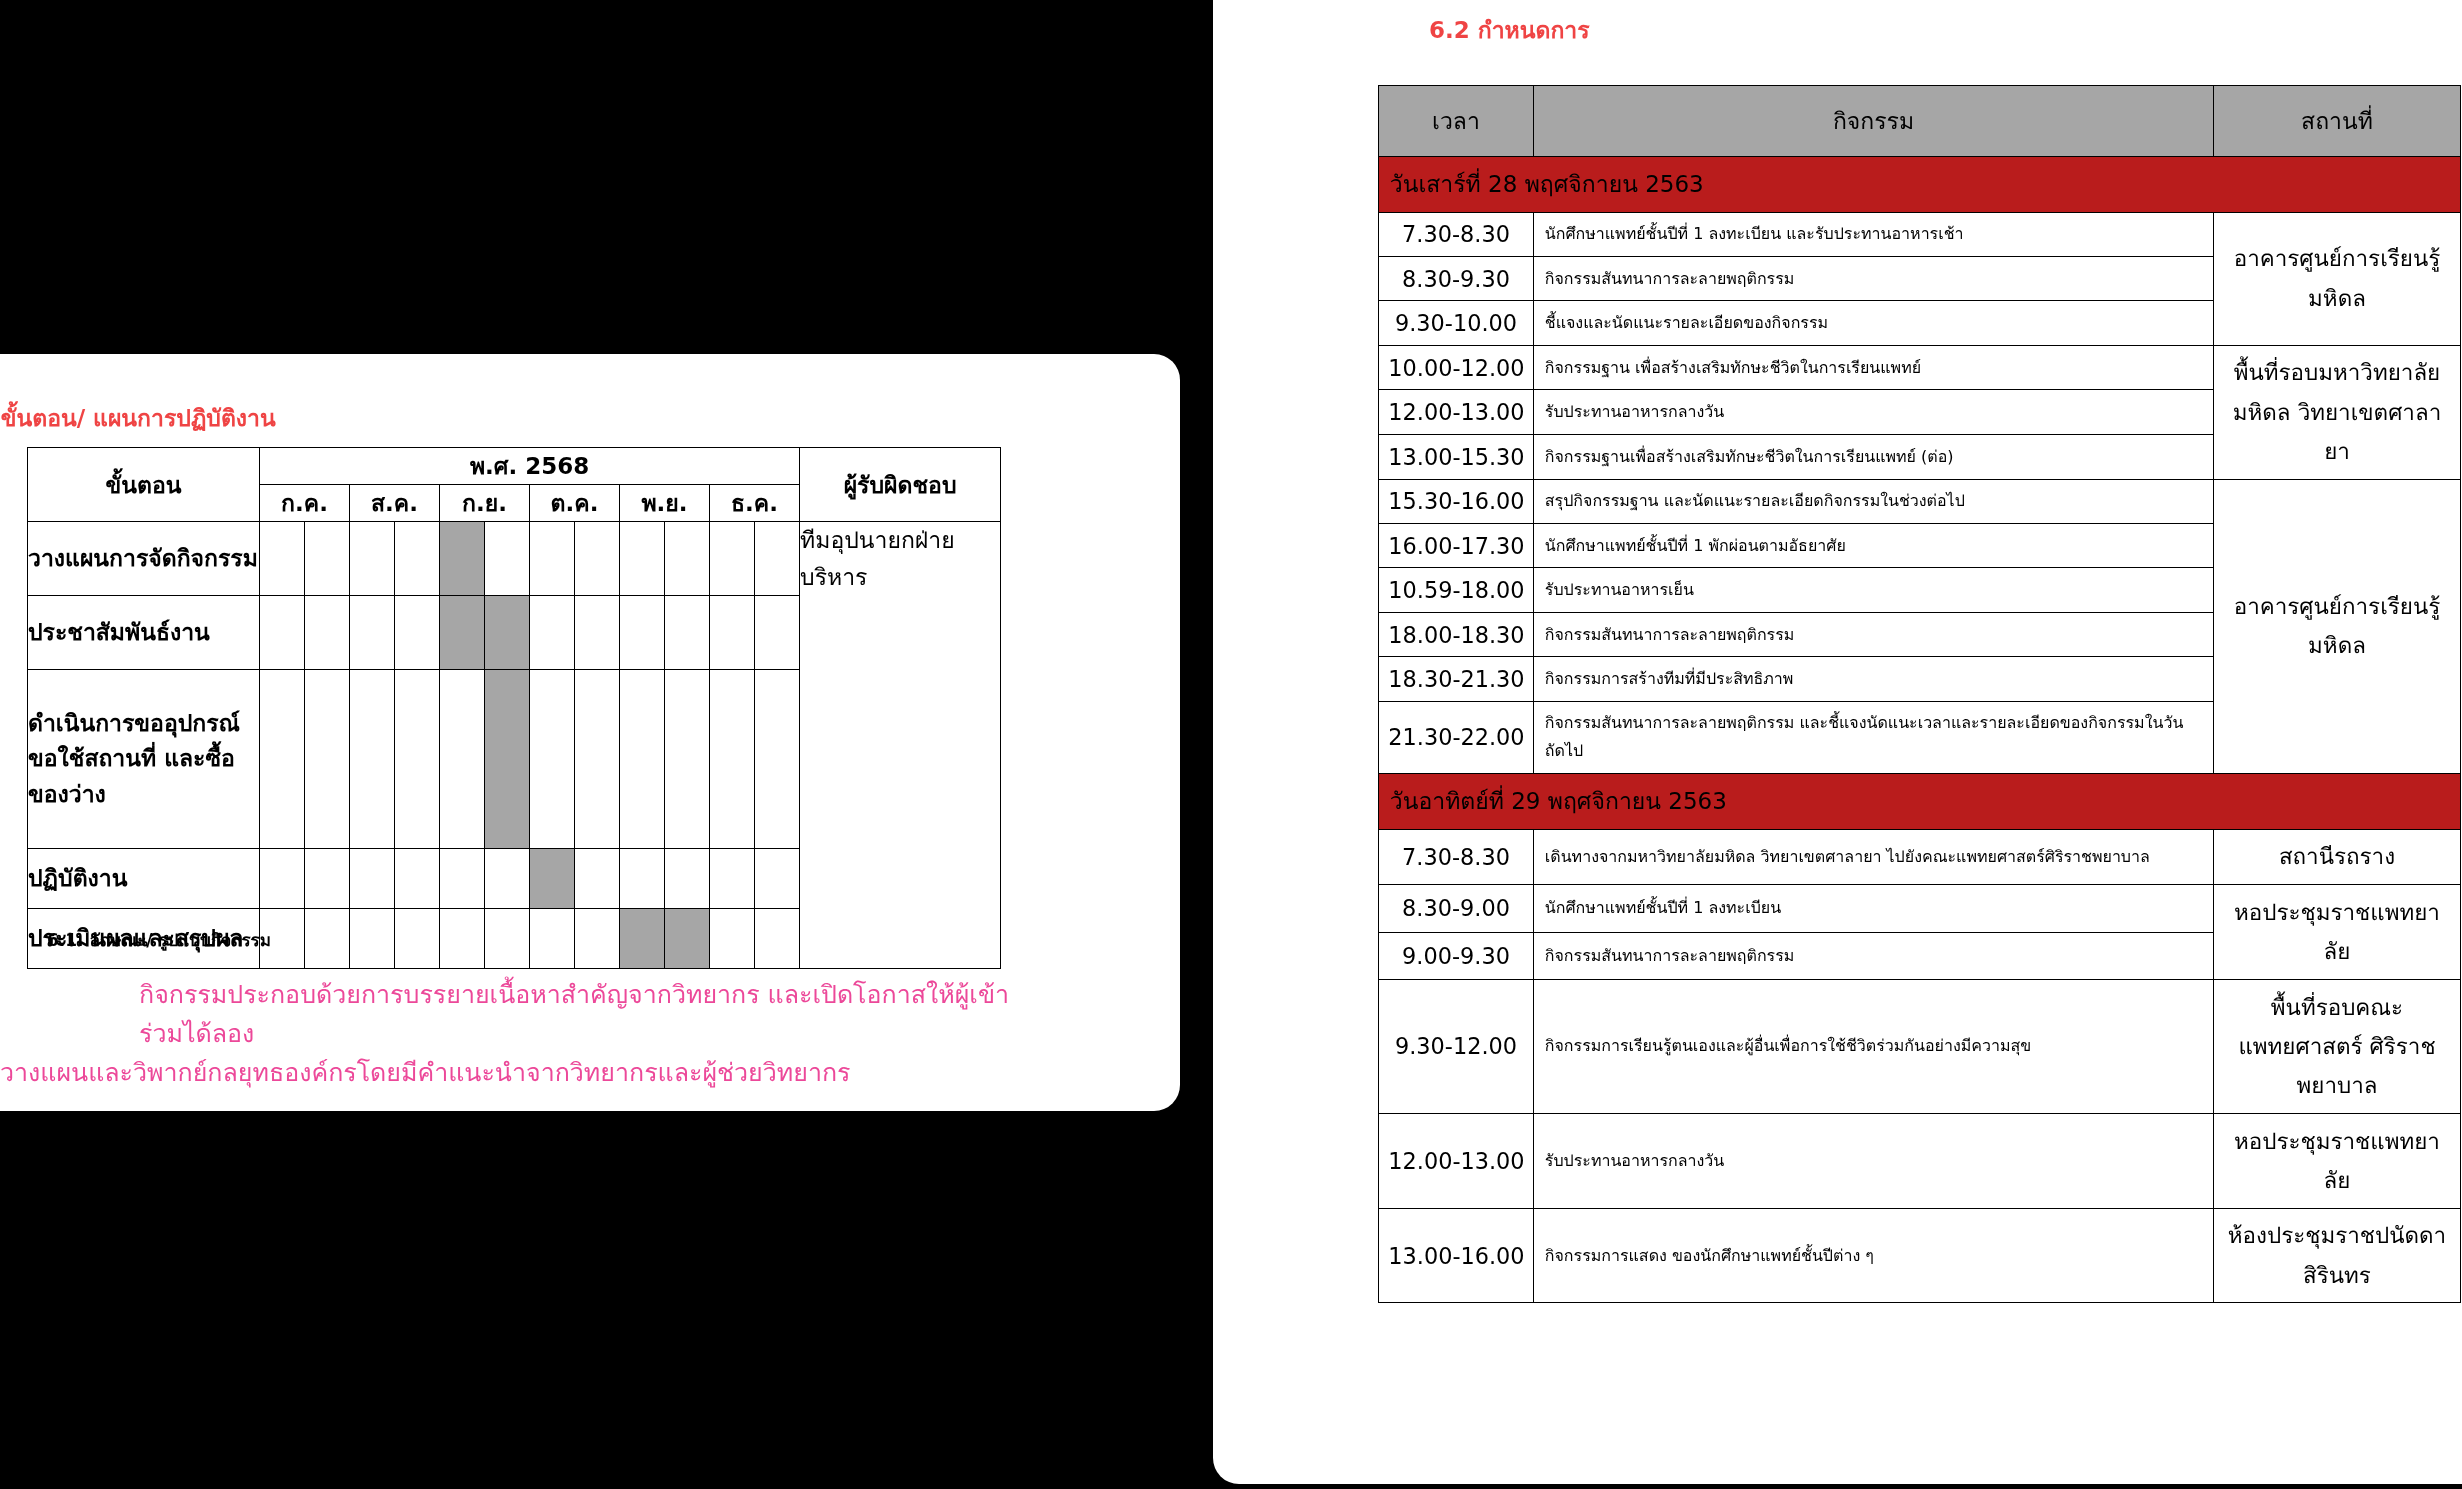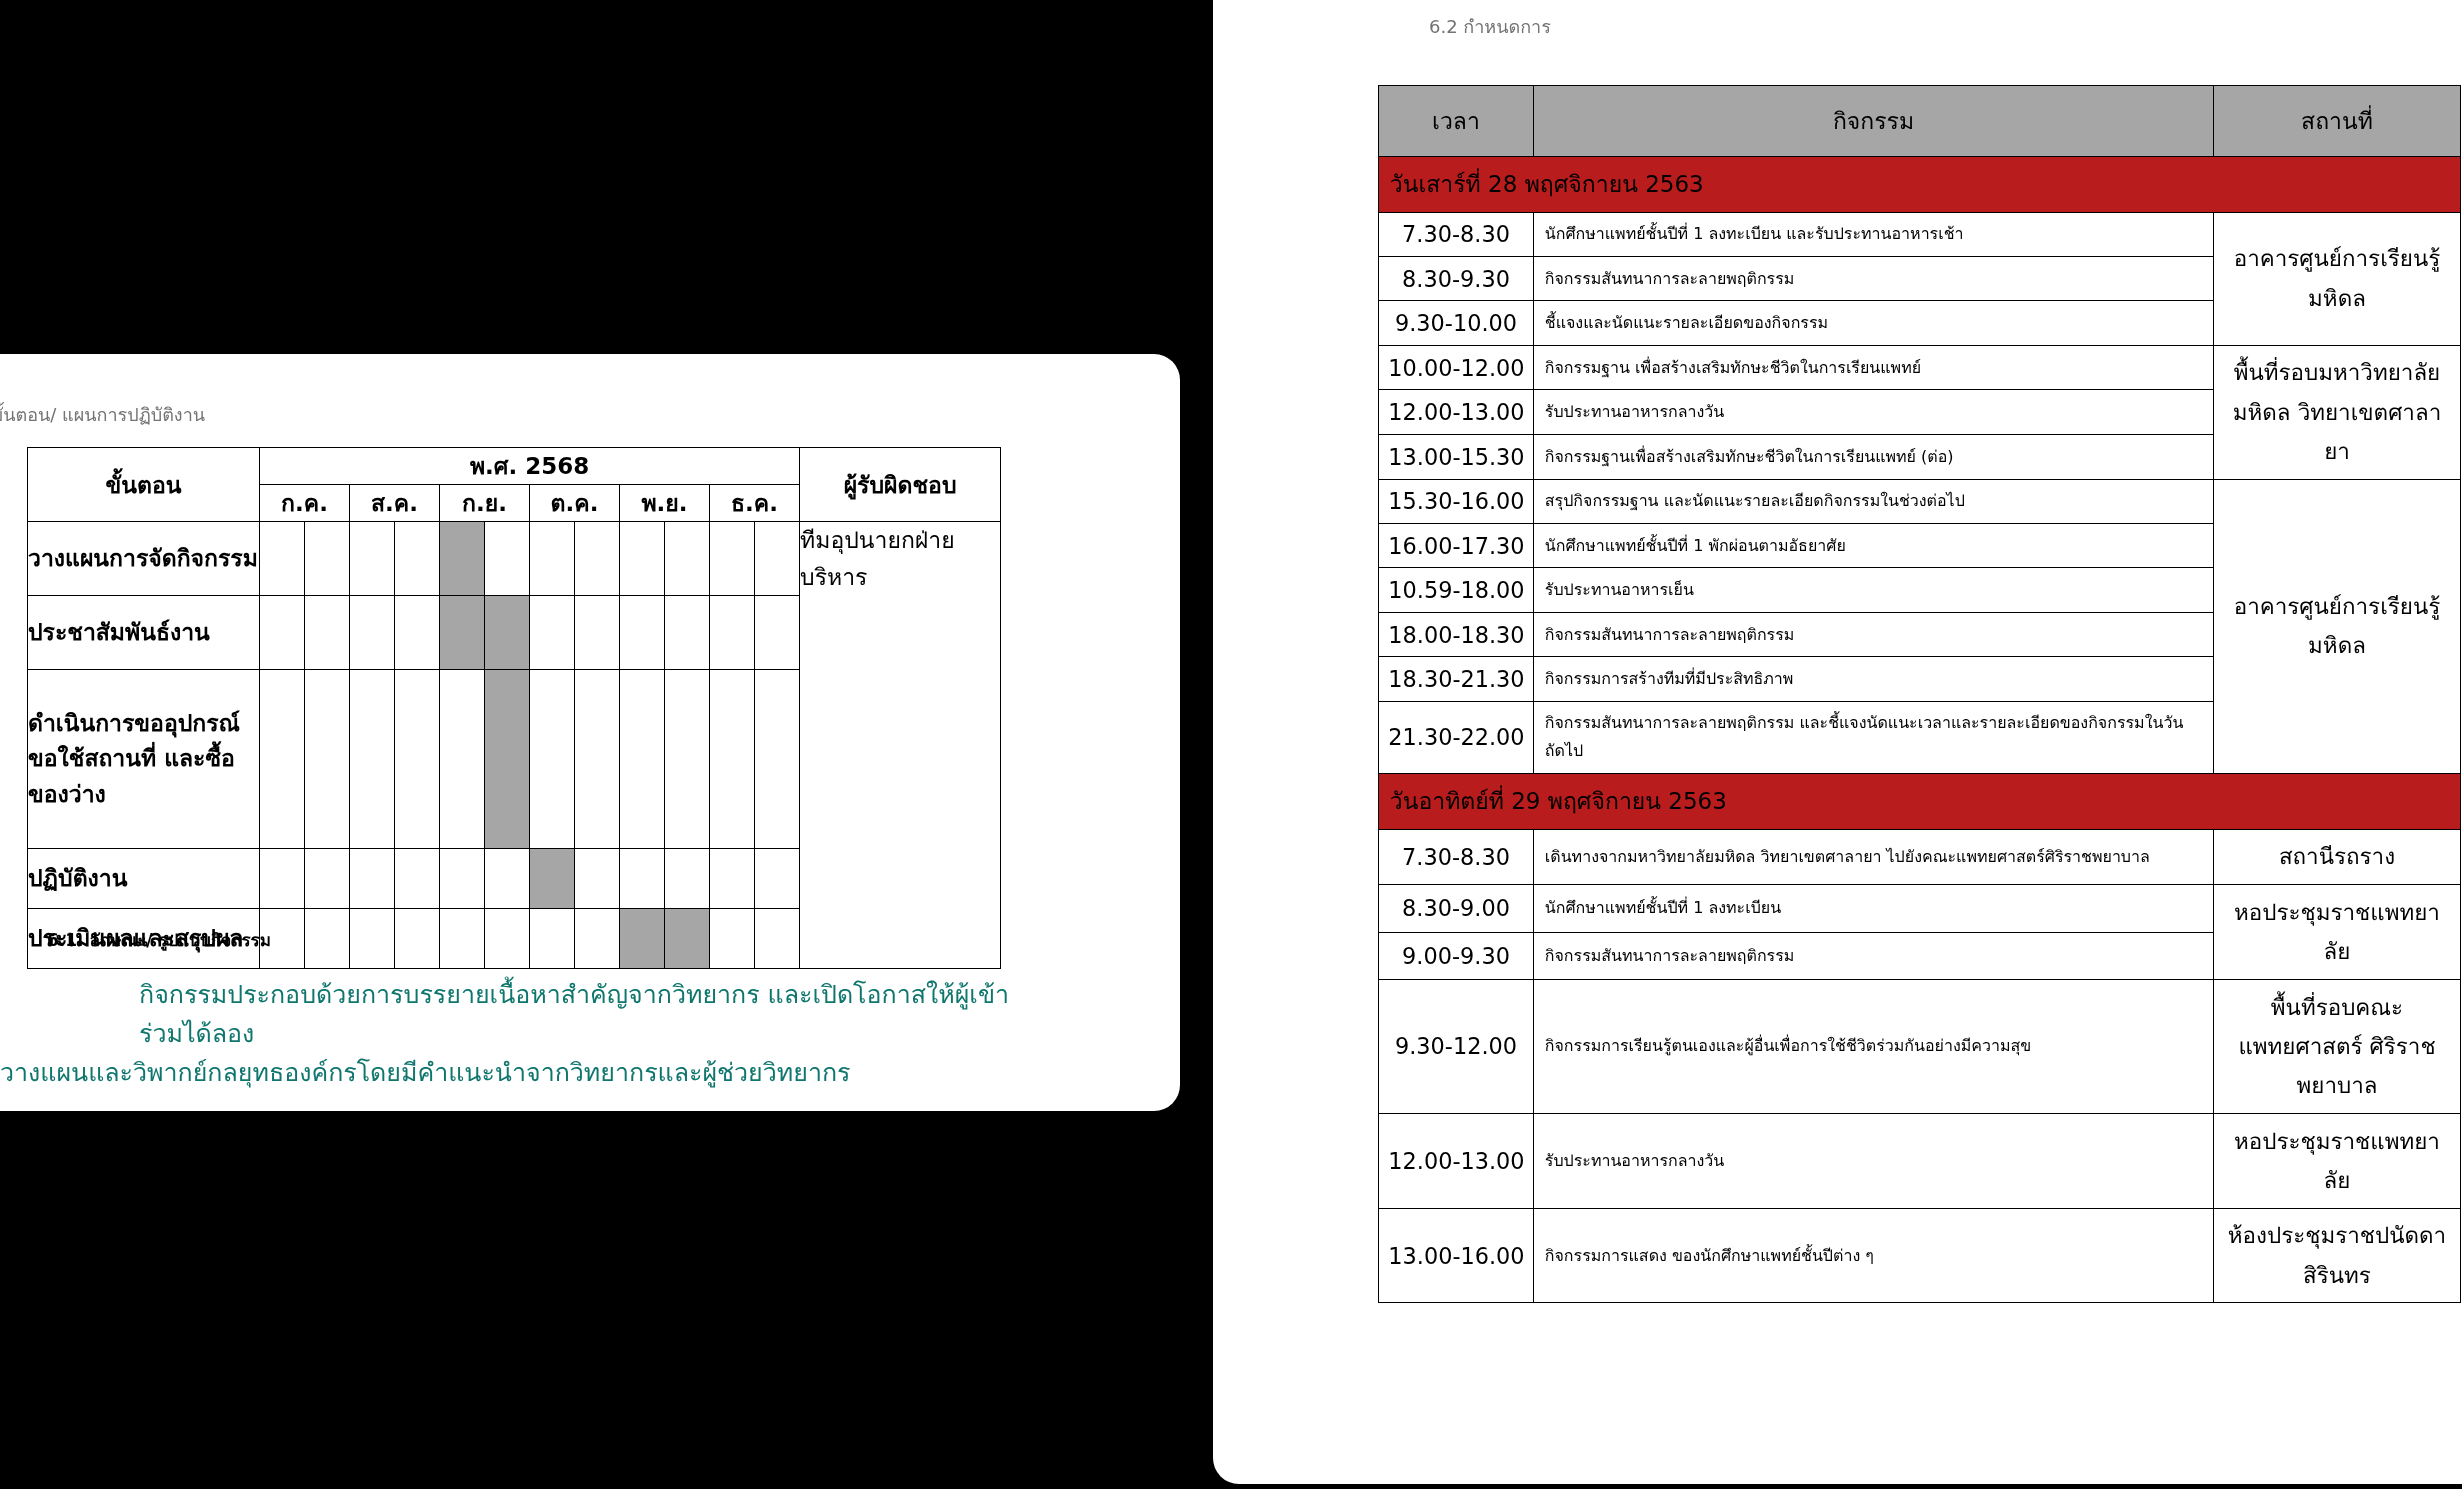--- a/index.html
+++ b/index.html
@@ -21,33 +21,33 @@
     left: -46px; top: 354px;
     width: 1226px; height: 757px;
     padding: 0;
   }
   #right-card {
     left: 1213px; top: -46px;
     width: 1295px; height: 1530px;
   }
 
   .section-heading {
-    font-size: 18px;
-    font-weight: normal;
-    color: #737373;
+    font-size: 23px;
+    font-weight: bold;
+    color: #ef4444;
     white-space: nowrap;
   }
   .sub-heading {
     font-size: 17px;
     font-weight: bold;
     color: #000;
   }
   .body-par {
     font-size: 25px;
-    color: #0f766e;
+    color: #ec4899;
     line-height: 1.55;
   }
 
   
   #gantt-wrap { position: absolute; left: 73px; top: 93px; width: 1082px; }
   table.gantt {
     border-collapse: collapse;
     width: 878px;
     table-layout: fixed;
   }

